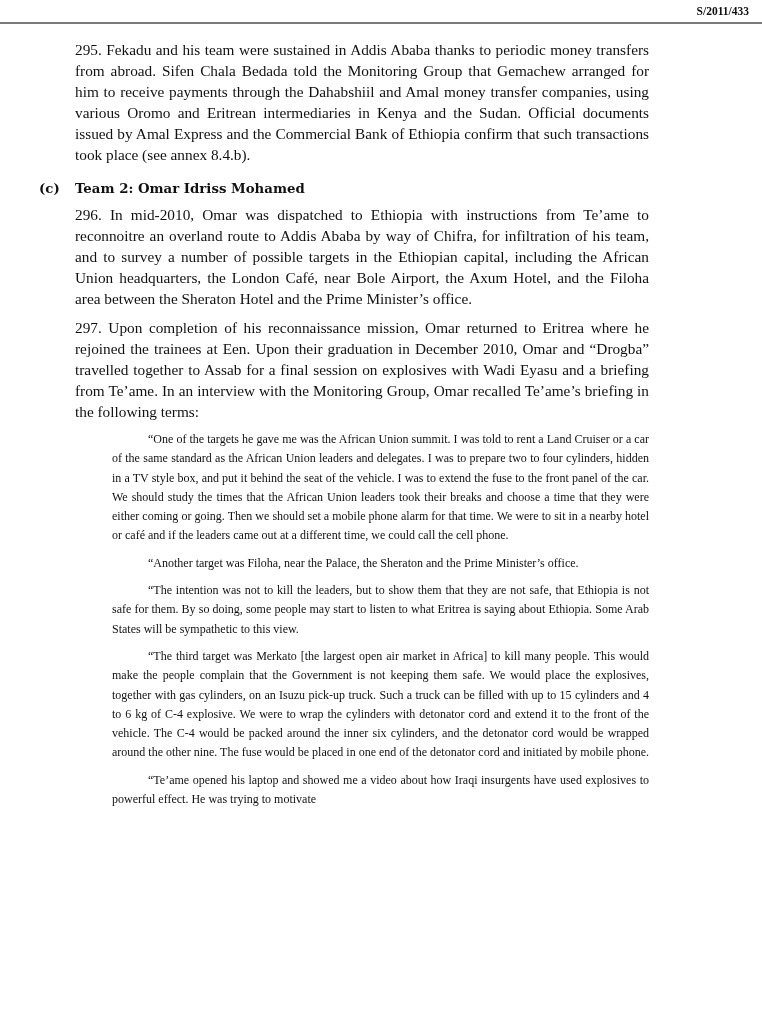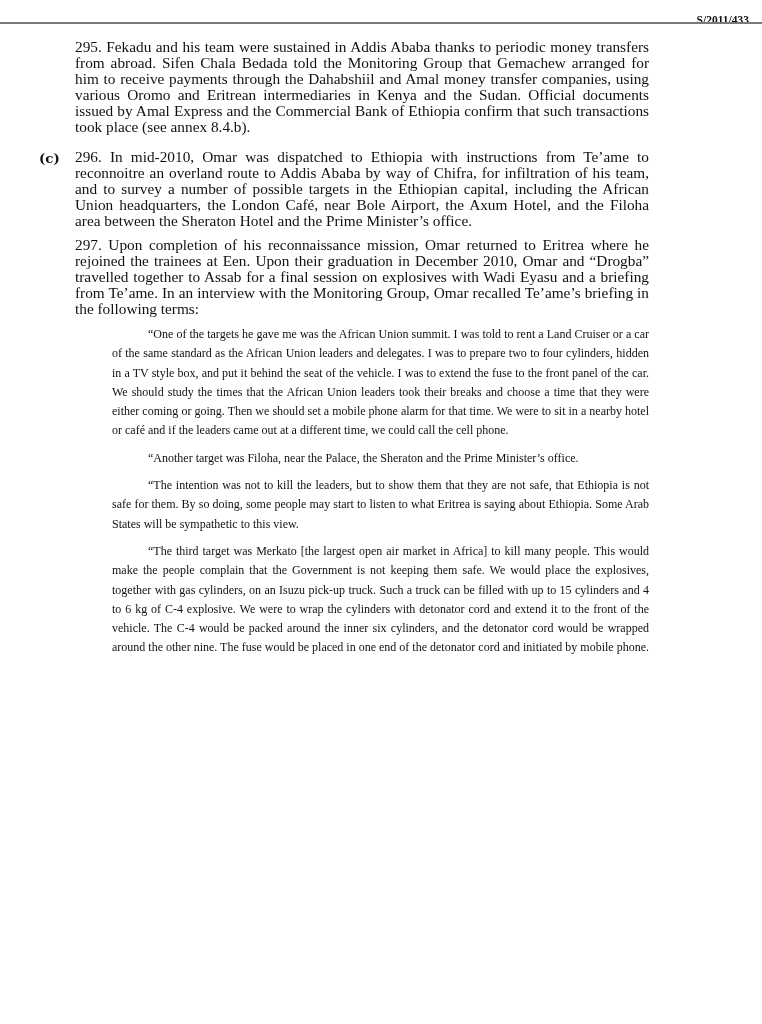--- a/index.html
+++ b/index.html
@@ -10,21 +10,21 @@
     body {
       width: 762px;
       height: 1024px;
       position: relative;
       overflow: hidden;
       font-family: "Liberation Serif", "DejaVu Serif", serif;
       color: #111111;
     }
     .doc-symbol {
       position: absolute;
-      top: 14px;
+      top: 5px;
       right: 13px;
       font-family: "Liberation Serif", serif;
       font-weight: bold;
       font-size: 11.5px;
       color: #111;
     }
     .header-rule {
       position: absolute;
       top: 22px;
       left: 0;
@@ -34,21 +34,21 @@
     }
     .body-col {
       position: absolute;
       left: 75px;
       width: 574px;
       top: 39px;
     }
     p.para {
       margin: 0 0 8px 0;
       font-size: 15.3px;
-      line-height: 16px;
+      line-height: 21px;
       text-align: justify;
     }
     .heading {
       position: relative;
       margin: 14px 0 6px 0;
       font-family: "DejaVu Serif", serif;
       font-weight: bold;
       font-size: 13.3px;
       line-height: 19px;
     }
@@ -68,22 +68,24 @@
 <body>
 
 <div class="doc-symbol">S/2011/433</div>
 <div class="header-rule"></div>
 
 <div class="body-col">
   <p class="para">295. Fekadu and his team were sustained in Addis Ababa thanks to periodic money transfers from abroad. Sifen Chala Bedada told the Monitoring Group that Gemachew arranged for him to receive payments through the Dahabshiil and Amal money transfer companies, using various Oromo and Eritrean intermediaries in Kenya and the Sudan. Official documents issued by Amal Express and the Commercial Bank of Ethiopia confirm that such transactions took place (see annex 8.4.b).</p>
 
   <div class="heading">
     <span class="marker">(c)</span>
+    <span>Team 2: Omar Idriss Mohamed</span>
   </div>
 
   <p class="para">296. In mid-2010, Omar was dispatched to Ethiopia with instructions from Te’ame to reconnoitre an overland route to Addis Ababa by way of Chifra, for infiltration of his team, and to survey a number of possible targets in the Ethiopian capital, including the African Union headquarters, the London Café, near Bole Airport, the Axum Hotel, and the Filoha area between the Sheraton Hotel and the Prime Minister’s office.</p>
   <p class="para">297. Upon completion of his reconnaissance mission, Omar returned to Eritrea where he rejoined the trainees at Een. Upon their graduation in December 2010, Omar and “Drogba” travelled together to Assab for a final session on explosives with Wadi Eyasu and a briefing from Te’ame. In an interview with the Monitoring Group, Omar recalled Te’ame’s briefing in the following terms:</p>
 
   <p class="quote">“One of the targets he gave me was the African Union summit. I was told to rent a Land Cruiser or a car of the same standard as the African Union leaders and delegates. I was to prepare two to four cylinders, hidden in a TV style box, and put it behind the seat of the vehicle. I was to extend the fuse to the front panel of the car. We should study the times that the African Union leaders took their breaks and choose a time that they were either coming or going. Then we should set a mobile phone alarm for that time. We were to sit in a nearby hotel or café and if the leaders came out at a different time, we could call the cell phone.</p>
   <p class="quote">“Another target was Filoha, near the Palace, the Sheraton and the Prime Minister’s office.</p>
   <p class="quote">“The intention was not to kill the leaders, but to show them that they are not safe, that Ethiopia is not safe for them. By so doing, some people may start to listen to what Eritrea is saying about Ethiopia. Some Arab States will be sympathetic to this view.</p>
   <p class="quote">“The third target was Merkato [the largest open air market in Africa] to kill many people. This would make the people complain that the Government is not keeping them safe. We would place the explosives, together with gas cylinders, on an Isuzu pick-up truck. Such a truck can be filled with up to 15 cylinders and 4 to 6 kg of C-4 explosive. We were to wrap the cylinders with detonator cord and extend it to the front of the vehicle. The C-4 would be packed around the inner six cylinders, and the detonator cord would be wrapped around the other nine. The fuse would be placed in one end of the detonator cord and initiated by mobile phone.</p>
+  <p class="quote">“Te’ame opened his laptop and showed me a video about how Iraqi insurgents have used explosives to powerful effect. He was trying to motivate</p>
 </div>
 
 </body></html>

